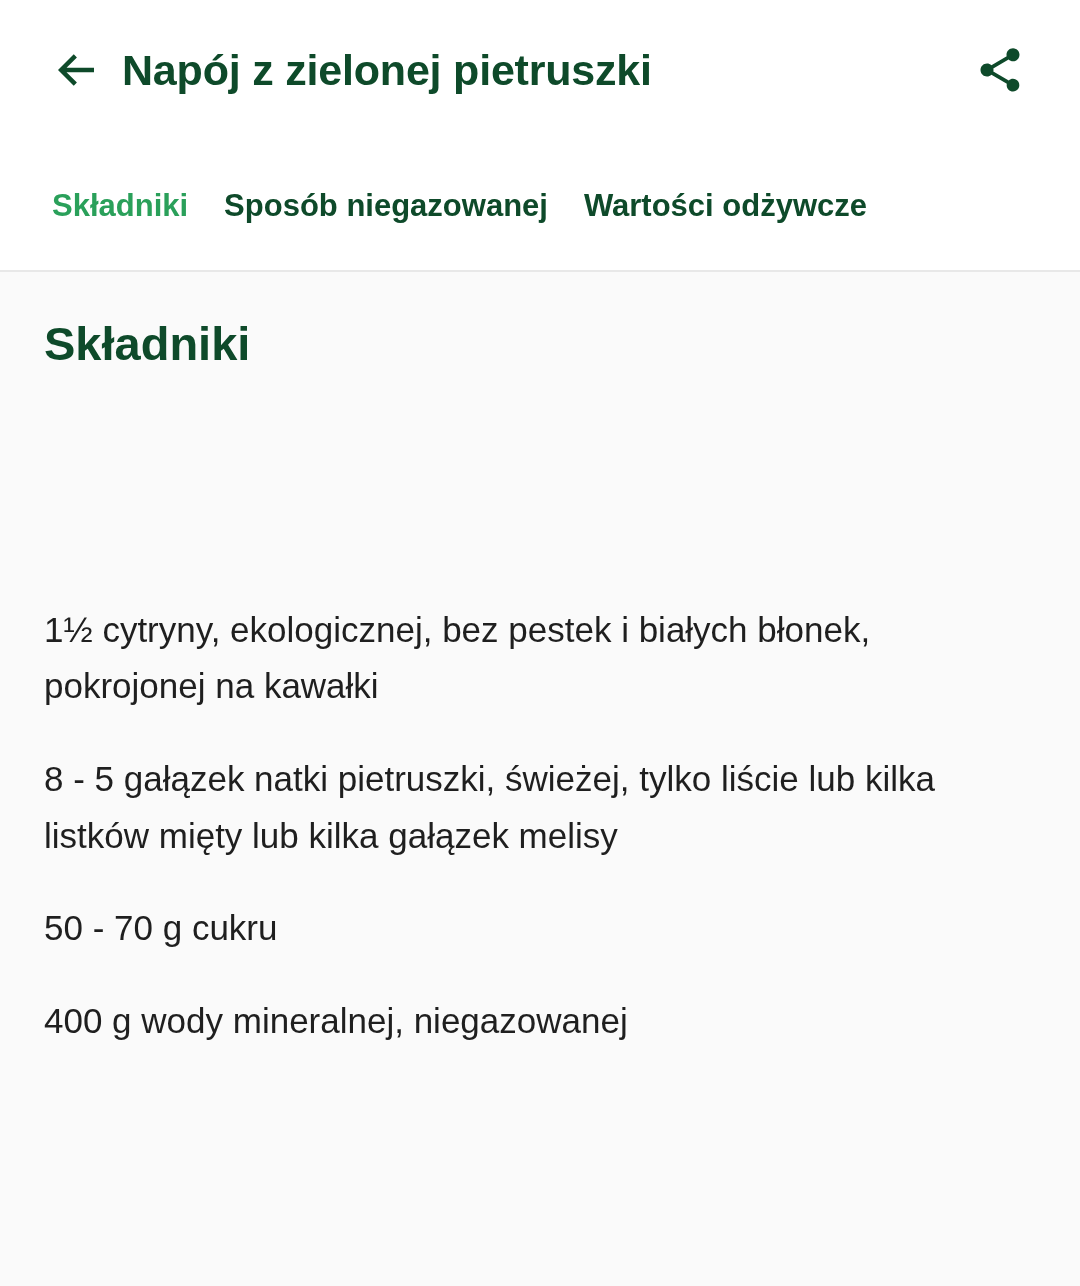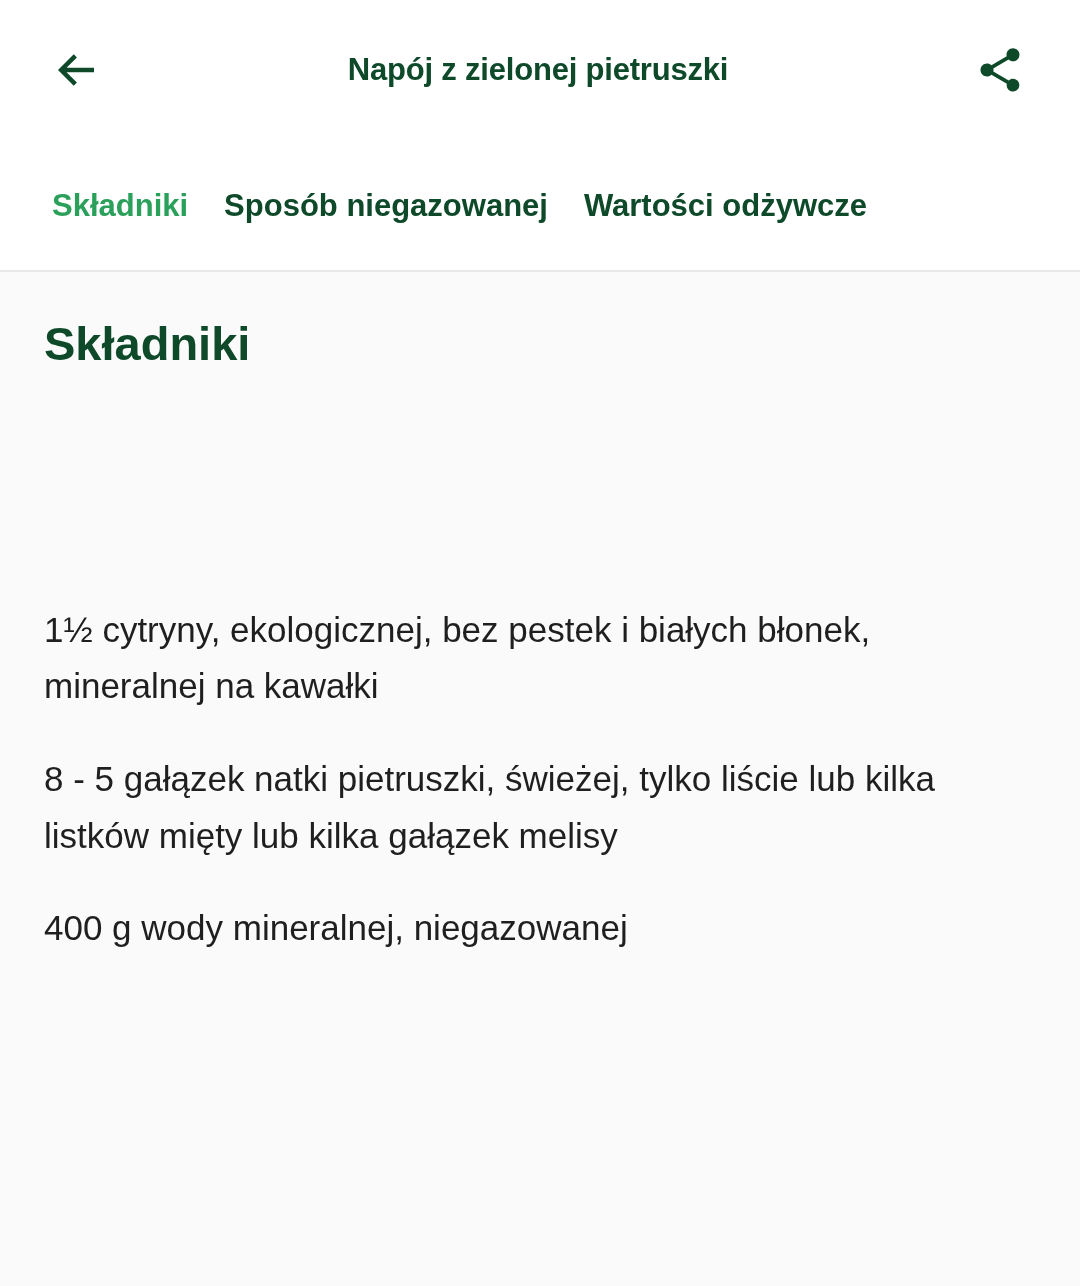--- a/index.html
+++ b/index.html
@@ -40,22 +40,21 @@
     height: 72px;
     display: flex;
     align-items: center;
     justify-content: center;
     flex: 0 0 auto;
     cursor: pointer;
   }
 
   .appbar-title {
     flex: 1 1 auto;
-    text-align: center;
-    font-size: 31px;
+    font-size: 43px;
     font-weight: bold;
     color: #0e4a2a;
     letter-spacing: -0.2px;
     white-space: nowrap;
     overflow: hidden;
     text-overflow: ellipsis;
     padding: 0 10px;
   }
 
   
@@ -141,19 +140,20 @@
   <div class="tabs">
     <div class="tab active">Składniki</div>
     <div class="tab">Sposób niegazowanej</div>
     <div class="tab">Wartości odżywcze</div>
   </div>
 
   <div class="content">
     <div class="section-title">Składniki</div>
 
     <div class="ingredients">
-      <div class="ingredient">1½ cytryny, ekologicznej, bez pestek i białych błonek, mineralnej na kawałki</div>
+      <div class="ingredient">1½ cytryny, ekologicznej, bez pestek i białych błonek, pokrojonej na kawałki</div>
       <div class="ingredient">8 - 5 gałązek natki pietruszki, świeżej, tylko liście lub kilka listków mięty lub kilka gałązek melisy</div>
+      <div class="ingredient">50 - 70 g cukru</div>
       <div class="ingredient">400 g wody mineralnej, niegazowanej</div>
     </div>
   </div>
 
 </div>
 
 </body></html>

